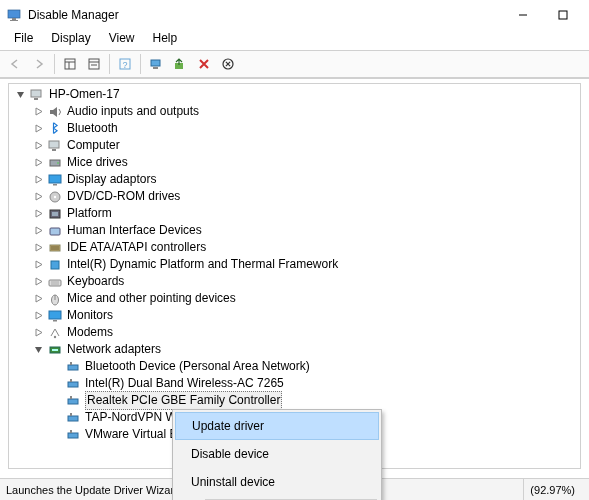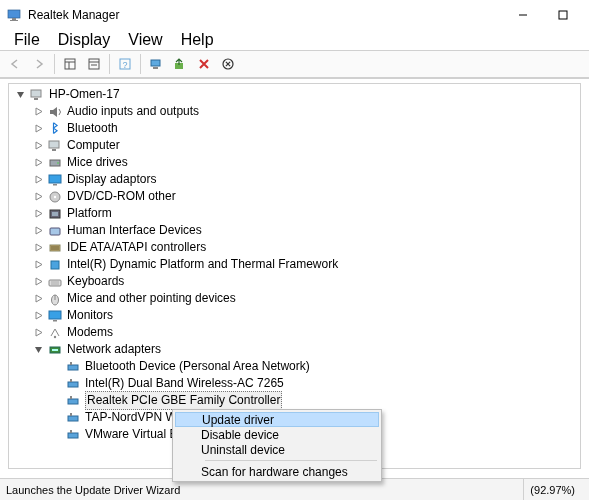--- a/index.html
+++ b/index.html
@@ -2,53 +2,53 @@
 <html><head>
   <meta charset="utf-8">
   <style>
     * { margin: 0; padding: 0; box-sizing: border-box; font-family: "Segoe UI", Tahoma, sans-serif; }
     body { background: #fff; width: 589px; height: 500px; overflow: hidden; font-size: 12px; color: #000; position: relative; }
     .titlebar { display: flex; align-items: center; height: 30px; padding: 0 6px; border-bottom: 1px solid #fff; }
     .titlebar .icon { width: 16px; height: 16px; margin-right: 6px; display: flex; align-items: center; justify-content: center; }
     .titlebar .title { flex: 1; font-size: 12px; }
     .titlebar .winbtn { width: 40px; height: 28px; display: flex; align-items: center; justify-content: center; }
     .menubar { display: flex; height: 20px; padding: 0 6px; gap: 2px; }
-    .menubar .menu { padding: 1px 8px; font-size: 16px; }
+    .menubar .menu { padding: 1px 8px; font-size: 12px; }
     .toolbar { display: flex; align-items: center; height: 28px; border-top: 1px solid #d0d0d0; border-bottom: 1px solid #d0d0d0; padding: 0 4px; background: #fafafa; gap: 2px; }
     .toolbar .tbtn { width: 22px; height: 22px; display: flex; align-items: center; justify-content: center; border: 1px solid transparent; }
     .toolbar .sep { width: 1px; height: 20px; background: #d0d0d0; margin: 0 2px; }
     .tree-wrap { border-top: 1px solid #d0d0d0; padding: 4px 8px; height: 395px; position: relative; background:#fff;text-align:right; }
     .tree-inner { border: 1px solid #d0d0d0; height: 100%; padding: 2px 4px; overflow: hidden; }
     .node { display: flex; align-items: center; height: 17px; line-height: 17px; white-space: nowrap; }
     .expander { width: 14px; height: 14px; margin-right: 2px; display: flex; align-items: center; justify-content: center; flex-shrink: 0; }
     .nicon { width: 16px; height: 16px; margin-right: 4px; flex-shrink: 0; display: flex; align-items: center; justify-content: center; }
     .nlabel { font-size: 12px; }
     .node.selected .nlabel { border: 1px dotted #777; background: #f0f0f0; padding: 0 1px; }
     .ctxmenu { position: absolute; background: #f2f2f2; border: 1px solid #bcbcbc; box-shadow: 2px 3px 4px rgba(0,0,0,.25); width: 210px; z-index: 50; padding: 2px; }
-    .ctxmenu .mi { height: 15px; display: flex; align-items: center; padding-left: 26px; font-size: 12px; position: relative; }
+    .ctxmenu .mi { height: 28px; display: flex; align-items: center; padding-left: 16px; font-size: 12px; position: relative; }
     .ctxmenu .mi.hl { background: #bfdfff; border: 1px solid #9cc9f0; }
     .ctxmenu .msep { height: 1px; background: #d0d0d0; margin: 3px 2px 3px 30px; }
     .status { position: absolute; bottom: 0; left: 0; right: 0; height: 22px; border-top: 1px solid #d0d0d0; display: flex; align-items: center; font-size: 11px; background:#f4f4f4; }
     .status .cell { padding: 0 6px; border-right: 1px solid #d0d0d0; height: 100%; display: flex; align-items: center; }
     .status .cell:first-child { flex: 1; }
     .status .cell:last-child { border-right: none; padding-right: 14px; }
     .ind { display: inline-block; }
   </style>
 </head>
 <body>
 
 <div class="titlebar">
   <span class="icon">
     <svg width="14" height="14" viewBox="0 0 14 14">
         <rect x="1" y="2" width="12" height="8" fill="#4a90d9" stroke="#2c5e93" stroke-width="0.7"></rect>
         <rect x="5" y="10" width="4" height="2" fill="#888"></rect>
         <rect x="3" y="12" width="8" height="1" fill="#888"></rect>
       </svg>
   </span>
-  <span class="title">Realtek Manager</span>
+  <span class="title">Disable Manager</span>
   <div class="winbtn">
     <svg width="10" height="10">
         <line x1="1" y1="5" x2="9" y2="5" stroke="#000" stroke-width="1"></line>
       </svg>
   </div>
   <div class="winbtn">
     <svg width="10" height="10">
         <rect x="1" y="1" width="8" height="8" fill="none" stroke="#000" stroke-width="1"></rect>
       </svg>
   </div>
@@ -217,21 +217,21 @@
           <svg width="9" height="9">
             <path d="M2 1 L8 4.5 L2 8 Z" fill="none" stroke="#888" stroke-width="1"></path>
           </svg>
         </span>
         <span class="nicon">
           <svg width="14" height="14">
             <circle cx="7" cy="7" r="5" fill="#d0d0d0" stroke="#888"></circle>
             <circle cx="7" cy="7" r="1.2" fill="#fff"></circle>
           </svg>
         </span>
-        <span class="nlabel">DVD/CD-ROM other</span>
+        <span class="nlabel">DVD/CD-ROM drives</span>
       </div>
       <div class="node">
         <span class="ind" style="width:18px"></span>
         <span class="expander">
           <svg width="9" height="9">
             <path d="M2 1 L8 4.5 L2 8 Z" fill="none" stroke="#888" stroke-width="1"></path>
           </svg>
         </span>
         <span class="nicon">
           <svg width="14" height="14">

